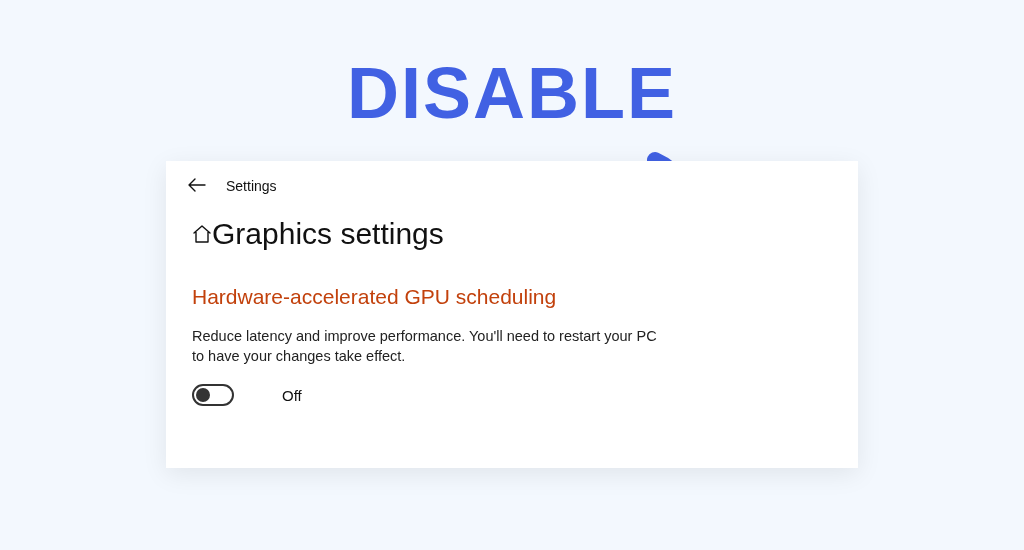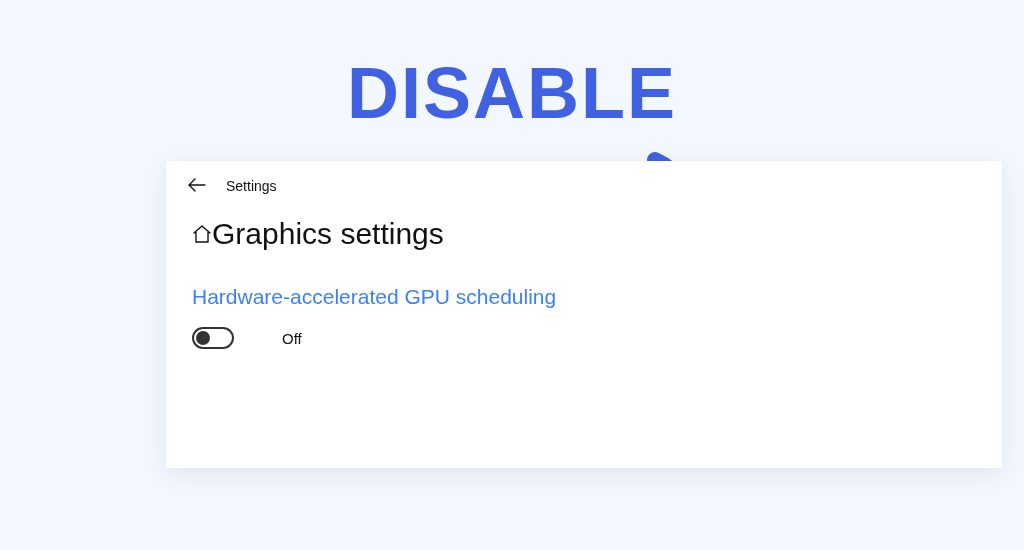--- a/index.html
+++ b/index.html
@@ -29,21 +29,21 @@
     .arrow-annotation {
       position: absolute;
       top: 150px;
       left: 560px;
       pointer-events: none;
     }
     .settings-window {
       position: absolute;
       top: 161px;
       left: 166px;
-      width: 836px;
+      width: 692px;
       height: 307px;
       background: #ffffff;
       box-shadow: 0 6px 24px rgba(0,0,0,0.08);
       padding: 16px 22px 22px 22px;
     }
     .window-header {
       display: flex;
       align-items: center;
       gap: 20px;
       margin-bottom: 22px;
@@ -70,21 +70,21 @@
       justify-content: center;
     }
     .page-title {
       font-size: 30px;
       font-weight: 400;
       color: #111;
     }
     .section-heading {
       font-size: 21px;
       font-weight: 400;
-      color: #3b82f6;
+      color: #c2410c;
       margin-left: 4px;
       margin-bottom: 18px;
     }
     .section-description {
       font-size: 14.5px;
       color: #222;
       line-height: 1.35;
       margin-left: 4px;
       max-width: 480px;
       margin-bottom: 18px;
@@ -148,20 +148,21 @@
     <span class="home-icon">
       <svg width="20" height="20" viewBox="0 0 20 20">
         <path d="M 2 9 L 10 2 L 18 9 M 4 8 L 4 18 L 16 18 L 16 8" stroke="#111" stroke-width="1.4" fill="none" stroke-linejoin="round" stroke-linecap="round"></path>
       </svg>
     </span>
     <h1 class="page-title">Graphics settings</h1>
   </div>
 
   <h2 class="section-heading">Hardware-accelerated GPU scheduling</h2>
 
+  <p class="section-description">Reduce latency and improve performance. You'll need to restart your PC to have your changes take effect.</p>
 
   <div class="toggle-row">
     <div class="toggle-switch">
       <div class="toggle-knob"></div>
     </div>
     <span class="toggle-label">Off</span>
   </div>
 
 </div>
 

